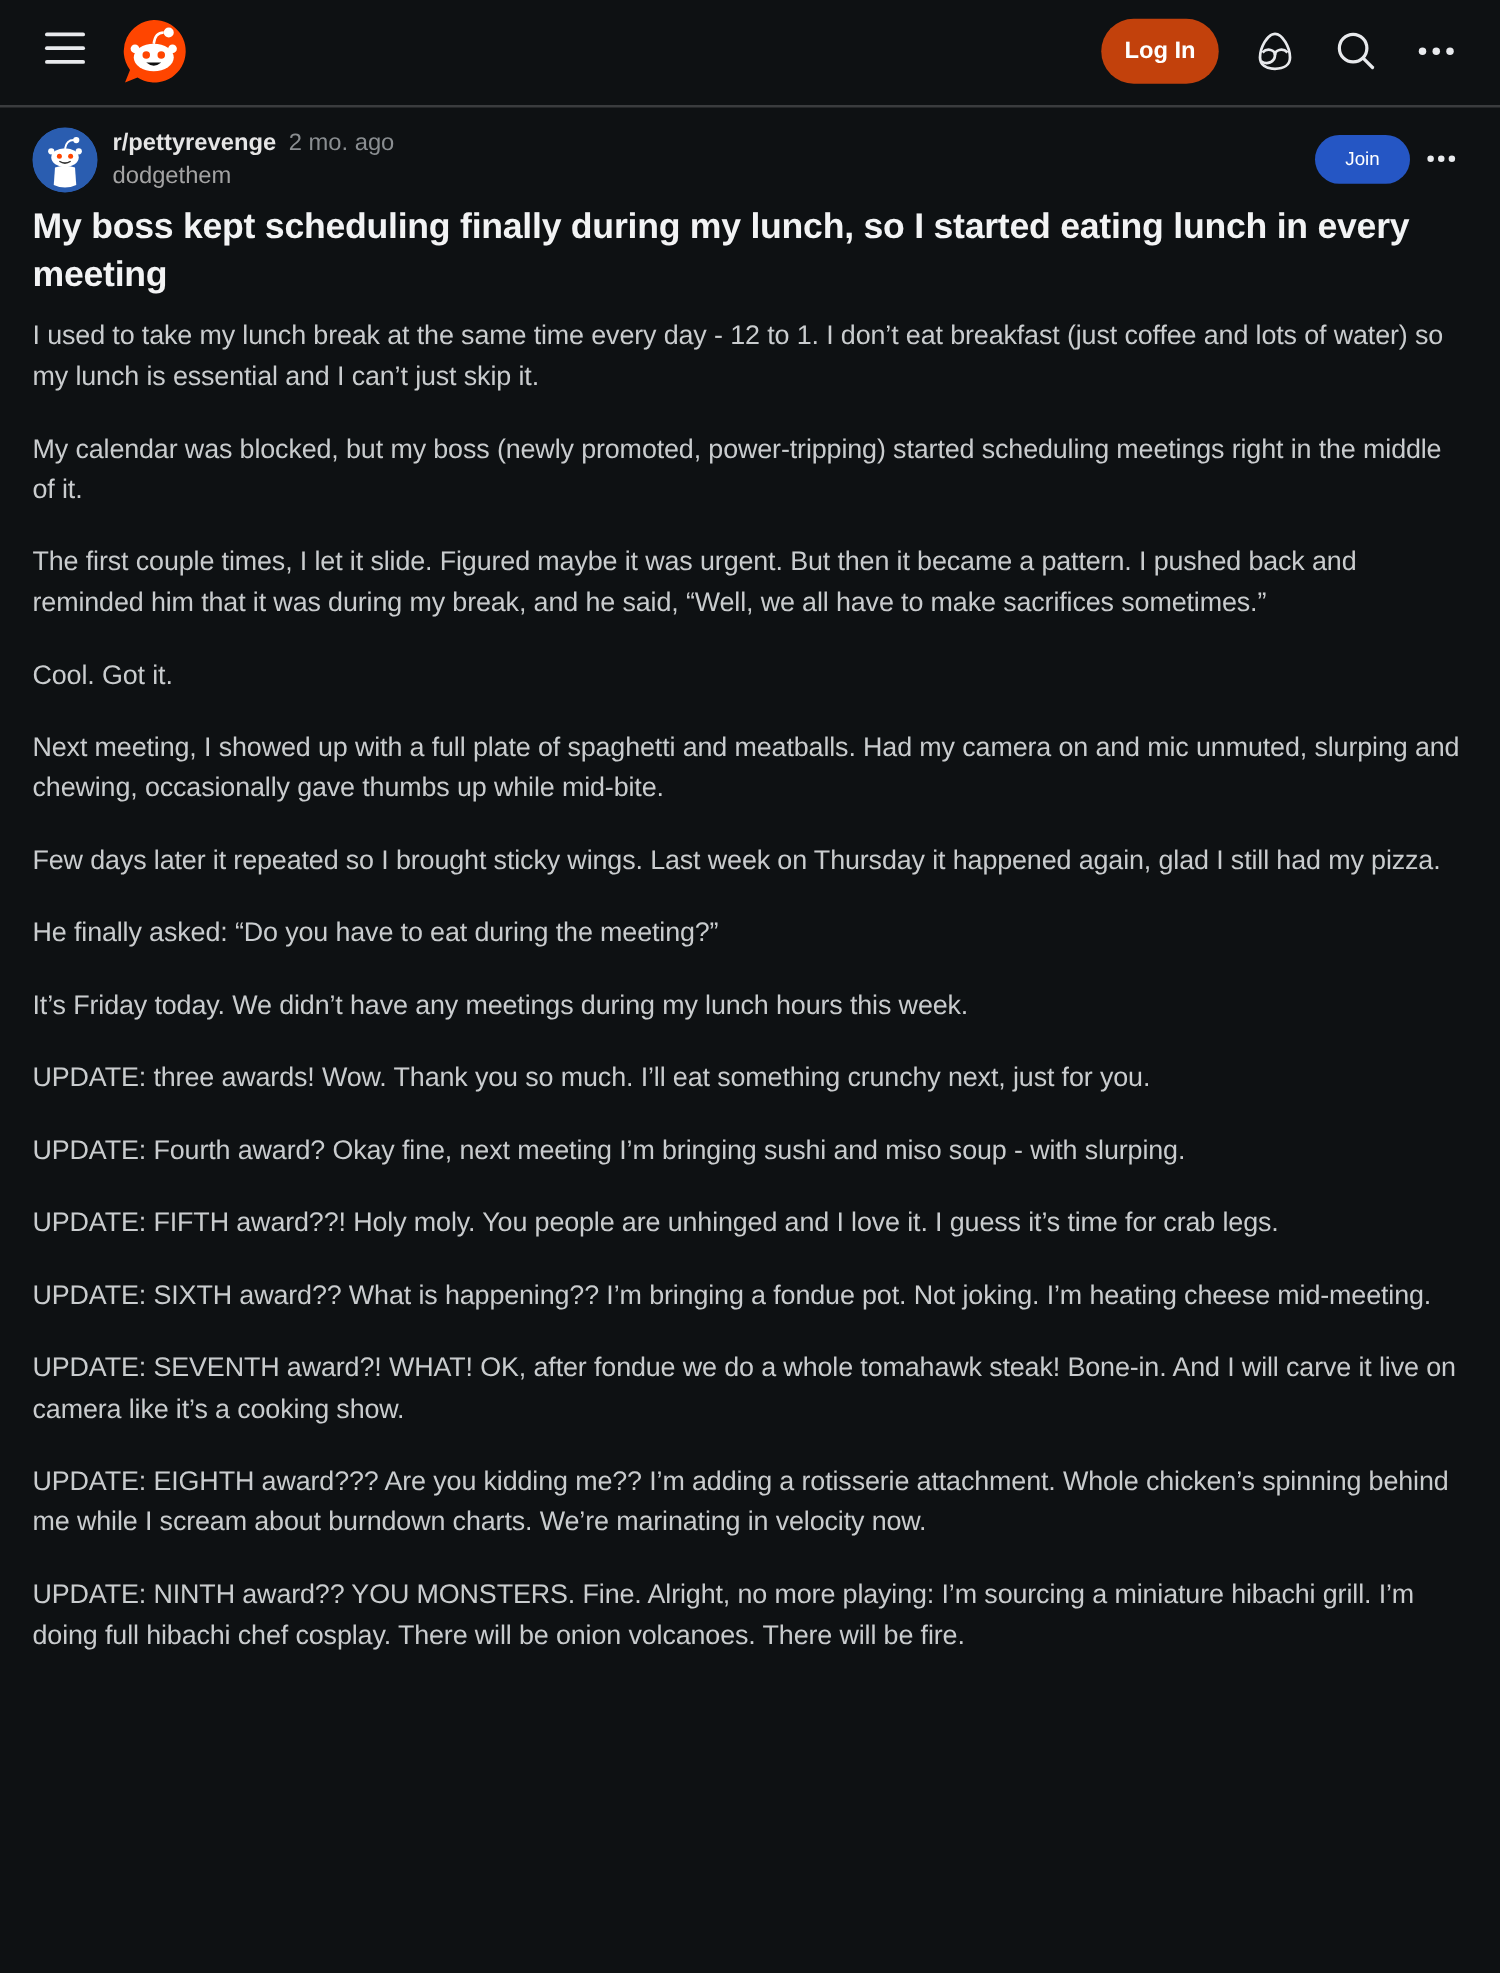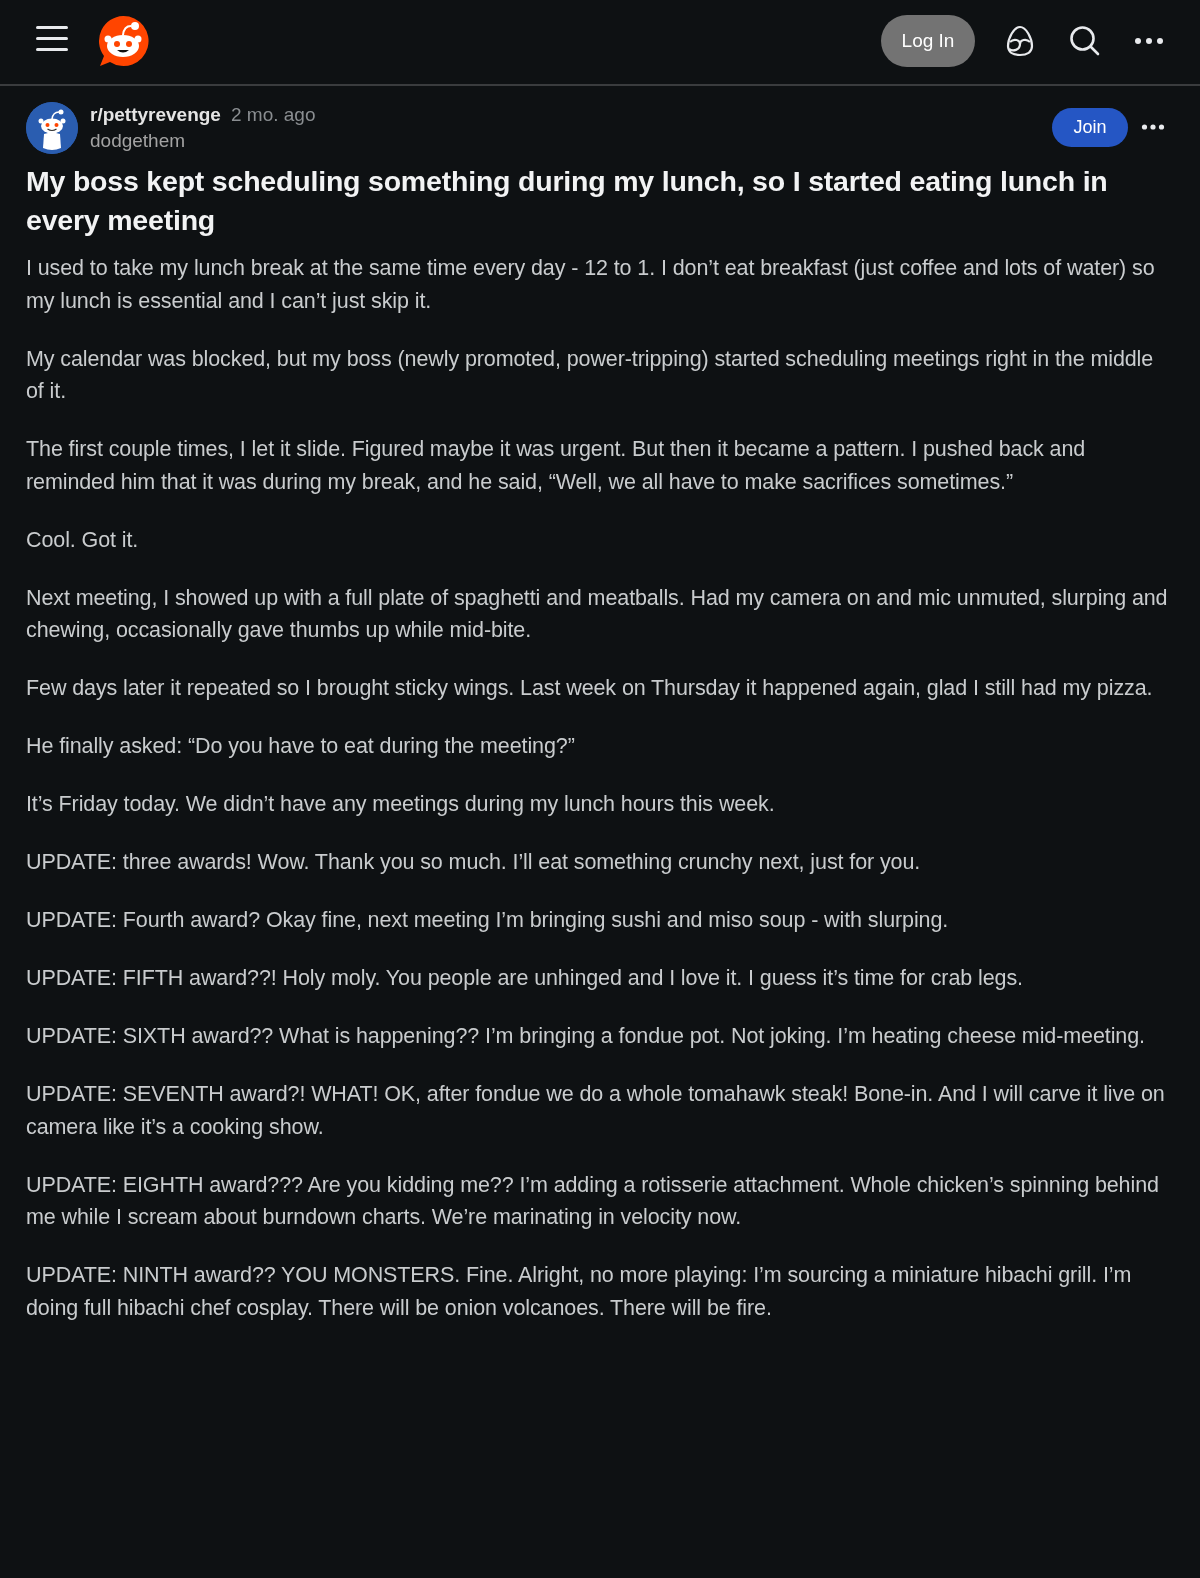--- a/index.html
+++ b/index.html
@@ -12,40 +12,40 @@
   .topbar {
     height: 86px; position: relative;
     border-bottom: 2px solid #3a3c3e;
     display: flex; align-items: center;
   }
   .hamburger { position: absolute; left: 36px; top: 26px; width: 32px; height: 26px; cursor: pointer; }
   .hamburger span { display: block; height: 3px; background: #e8eaed; border-radius: 2px; margin-bottom: 8px; }
   .logo { position: absolute; left: 96px; top: 14px; width: 54px; height: 54px; }
   .login-btn {
     position: absolute; left: 881px; top: 15px; width: 94px; height: 52px;
-    background: #737373; color: #fff; border: none; border-radius: 26px;
-    font-family: "Liberation Sans", sans-serif; font-weight: normal; font-size: 19px;
+    background: #c2410c; color: #fff; border: none; border-radius: 26px;
+    font-family: "Liberation Sans", sans-serif; font-weight: bold; font-size: 19px;
     cursor: pointer;
   }
   .icon-btn { position: absolute; top: 22px; width: 38px; height: 38px; cursor: pointer; display: flex; align-items: center; justify-content: center; }
   .icon-btn.app { left: 1001px; }
   .icon-btn.search { left: 1066px; }
   .icon-btn.more { left: 1130px; }
 
   .post { padding: 0 26px; position: relative; }
   .meta { position: relative; height: 64px; margin-top: 14px; }
   .avatar { position: absolute; left: 0; top: 2px; width: 52px; height: 52px; border-radius: 50%; background: #2a5db0; overflow: hidden; }
   .sub-line { position: absolute; left: 64px; top: 4px; font-size: 19px; white-space: nowrap; }
   .sub-name { font-weight: bold; color: #e5e5e5; }
   .time { color: #8a8e91; margin-left: 10px; }
   .author { position: absolute; left: 64px; top: 30px; font-size: 19px; color: #a3a3a3; }
   .join-btn {
     position: absolute; left: 1026px; top: 8px; width: 76px; height: 39px;
     background: #2556c4; color: #fff; border: none; border-radius: 20px;
-    font-family: "Liberation Sans", sans-serif; font-size: 18px; cursor: pointer;
+    font-family: "Liberation Sans", sans-serif; font-size: 15px; cursor: pointer;
   }
   .post-more { position: absolute; left: 1112px; top: 14px; width: 30px; height: 26px; cursor: pointer; display:flex; align-items:center; justify-content:center; }
 
   .title {
     font-size: 28.5px; font-weight: bold; line-height: 39px; color: #f2f3f4;
     margin-top: -2px; letter-spacing: -0.2px;
   }
   .body { margin-top: 12px; }
   .body p {
     font-size: 21.5px; line-height: 32.5px; color: #c9ccce;
@@ -125,21 +125,21 @@
     <button class="join-btn">Join</button>
     <div class="post-more">
       <svg width="24" height="8" viewBox="0 0 24 8" fill="#e8eaed">
         <circle cx="3.5" cy="4" r="2.6"></circle>
           <circle cx="12" cy="4" r="2.6"></circle>
           <circle cx="20.5" cy="4" r="2.6"></circle>
       </svg>
     </div>
   </div>
 
-  <h1 class="title">My boss kept scheduling something during my lunch, so I started eating lunch in every meeting</h1>
+  <h1 class="title">My boss kept scheduling finally during my lunch, so I started eating lunch in every meeting</h1>
 
   <div class="body">
     <p>I used to take my lunch break at the same time every day - 12 to 1. I don’t eat breakfast (just coffee and lots of water) so my lunch is essential and I can’t just skip it.</p>
     <p>My calendar was blocked, but my boss (newly promoted, power-tripping) started scheduling meetings right in the middle of it.</p>
     <p>The first couple times, I let it slide. Figured maybe it was urgent. But then it became a pattern. I pushed back and reminded him that it was during my break, and he said, “Well, we all have to make sacrifices sometimes.”</p>
     <p>Cool. Got it.</p>
     <p>Next meeting, I showed up with a full plate of spaghetti and meatballs. Had my camera on and mic unmuted, slurping and chewing, occasionally gave thumbs up while mid-bite.</p>
     <p>Few days later it repeated so I brought sticky wings. Last week on Thursday it happened again, glad I still had my pizza.</p>
     <p>He finally asked: “Do you have to eat during the meeting?”</p>
     <p>It’s Friday today. We didn’t have any meetings during my lunch hours this week.</p>

